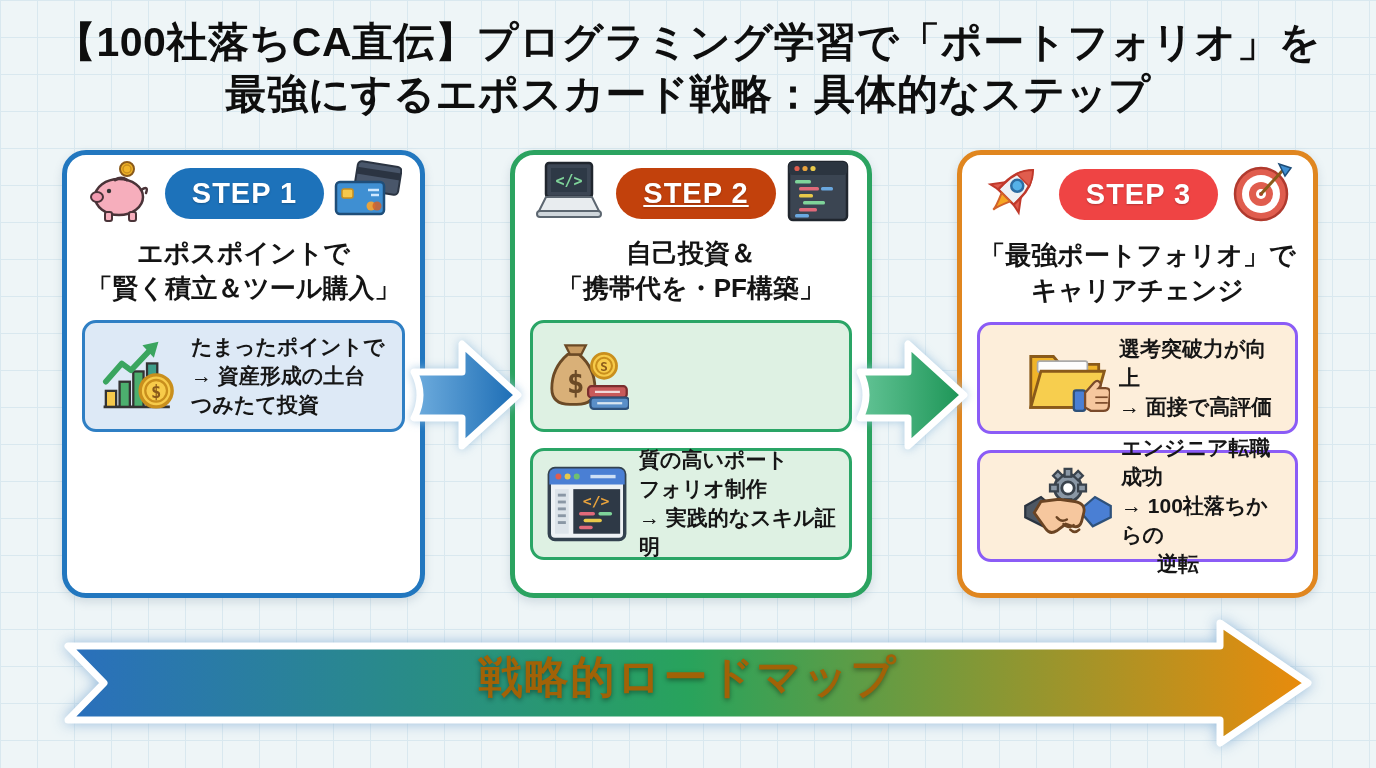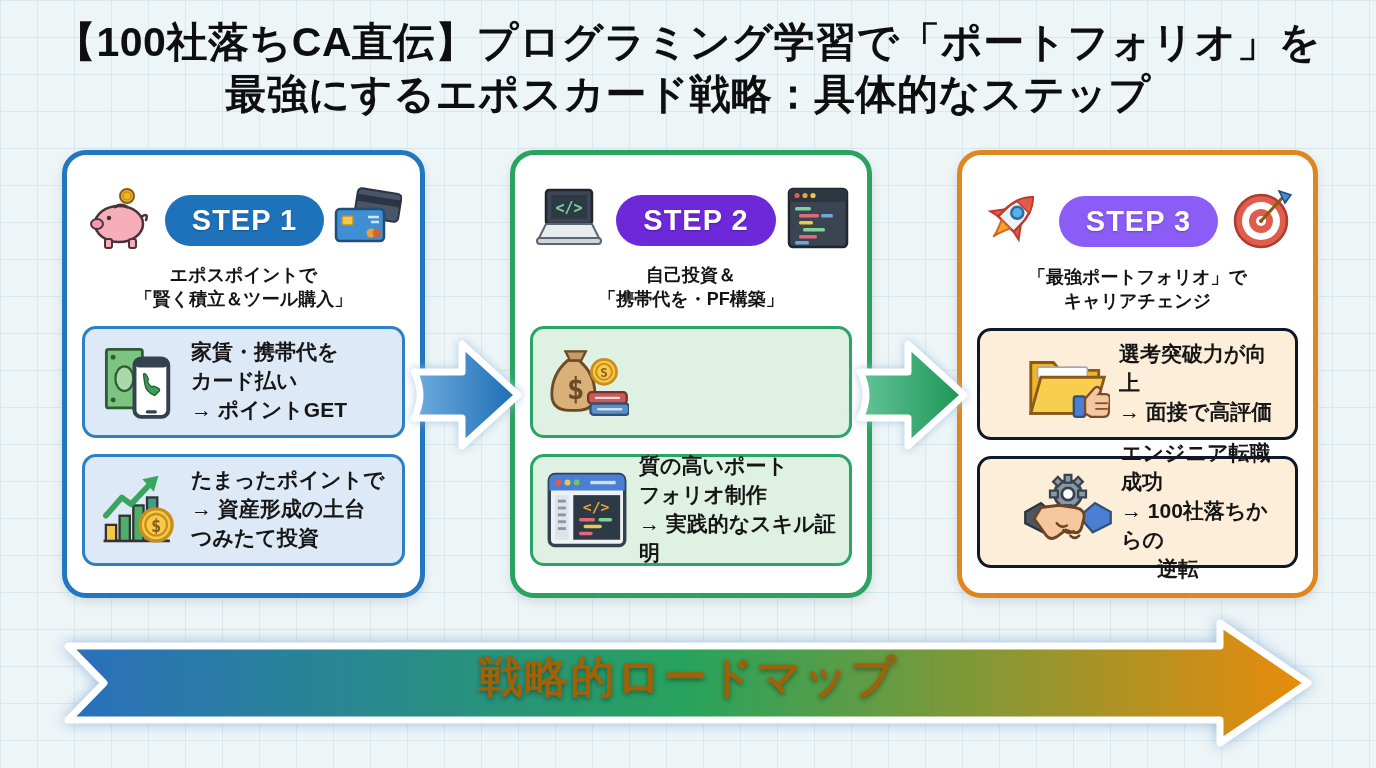--- a/index.html
+++ b/index.html
@@ -19,38 +19,38 @@
   }
   
   .card{
     position:absolute;top:150px;height:448px;box-sizing:border-box;
     background:#fff;border-radius:24px;
     box-shadow:0 4px 10px rgba(70,100,130,.18);
   }
   .card.c-blue{border:5px solid #2277bf;}
   .card.c-green{border:5px solid #2ba360;}
   .card.c-orange{border:5px solid #e0861f;}
-  .card-header{display:flex;align-items:center;justify-content:space-between;padding:32px 18px 2px;}
+  .card-header{display:flex;align-items:center;justify-content:space-between;padding:5px 18px 2px;}
   .badge{
     color:#fff;font-weight:800;font-size:29px;letter-spacing:1px;
     padding:9px 27px;border-radius:36px;white-space:nowrap;
     text-shadow:0 1px 2px rgba(0,0,0,.25);
   }
-  .b-blue{background:#1d72ba;} .b-green{background:#6d28d9;} .b-orange{background:#8b5cf6;}
+  .b-blue{background:#1d72ba;} .b-green{background:#c2410c;text-decoration:underline;} .b-orange{background:#ef4444;}
   .card-title{
-    text-align:center;font-weight:800;font-size:18px;line-height:1.35;
+    text-align:center;font-weight:800;font-size:26px;line-height:1.35;
     color:#141414;margin:8px 6px 14px;
   }
   .item{
     display:flex;align-items:center;gap:8px;margin:0 15px 16px;
     border-radius:14px;padding:8px 10px;height:112px;box-sizing:border-box;
   }
   .i-blue{background:#dde9f6;border:3px solid #2f7fc4;}
   .i-green{background:#def1e3;border:3px solid #2aa566;}
-  .i-orange{background:#fdeeda;border:3px solid #0f172a;padding-left:43px;}
+  .i-orange{background:#fdeeda;border:3px solid #8b5cf6;padding-left:43px;}
   .item-icon{flex:0 0 88px;display:flex;justify-content:center;align-items:center;}
   .item-text{font-weight:800;font-size:21px;line-height:1.38;color:#161616;}
   .item-text span{display:block;}
   .item-text span.indent{padding-left:36px;}
   
   .connector{position:absolute;top:332px;width:114px;height:126px;filter:drop-shadow(0 0 5px rgba(150,190,220,.8));}
   
   .roadmap{position:absolute;left:60px;top:616px;width:1256px;height:134px;filter:drop-shadow(0 0 7px rgba(140,180,215,.9));}
   .roadmap-label{
     position:absolute;left:0;top:648px;width:100%;text-align:center;
@@ -94,39 +94,20 @@
         <line x1="34" y1="30" x2="45" y2="30" stroke="#cfe8ff" stroke-width="2.5"></line>
         <line x1="37" y1="35" x2="45" y2="35" stroke="#cfe8ff" stroke-width="2.5"></line>
         <circle cx="37" cy="46" r="4.5" fill="#e8a33d"></circle>
         <circle cx="43" cy="46" r="4.5" fill="#d2622a" fill-opacity=".85"></circle>
       </svg>
     </span>
   </div>
   <div class="card-title">
     <div>エポスポイントで</div>
     <div>「賢く積立＆ツール購入」</div>
-  </div>
-  <div class="item i-blue">
-    <span class="item-icon">
-      <svg width="72" height="84" viewBox="0 0 64 74">
-        <rect x="3" y="8" width="32" height="52" rx="2" fill="#7cc47f" stroke="#2e5c33" stroke-width="2.5"></rect>
-        <ellipse cx="19" cy="34" rx="8" ry="11" fill="#a9d9a8" stroke="#2e5c33" stroke-width="2"></ellipse>
-        <circle cx="9" cy="15" r="2.2" fill="#2e5c33"></circle>
-        <circle cx="9" cy="53" r="2.2" fill="#2e5c33"></circle>
-        <rect x="28" y="16" width="30" height="52" rx="6" fill="#fff" stroke="#33424f" stroke-width="3.5"></rect>
-        <rect x="28" y="16" width="30" height="8" rx="4" fill="#33424f"></rect>
-        <rect x="38" y="62" width="10" height="3" rx="1.5" fill="#33424f"></rect>
-        <path d="M37 38 q1 8 9 11 l4 -4 q1 -1.5 -1 -2.5 l-3 -1.5 q-1.5 -.7 -2.5 .5 -3 -2 -4 -5 1.2 -1 .6 -2.5 l-1.5 -3 q-1 -2 -2.6 -1 Z" fill="#3aa05a" stroke="#2e5c33" stroke-width="1.2"></path>
-      </svg>
-    </span>
-    <div class="item-text">
-      <span>家賃・携帯代を</span>
-      <span>カード払い</span>
-      <span>→ ポイントGET</span>
-    </div>
   </div>
   <div class="item i-blue">
     <span class="item-icon">
       <svg width="80" height="80" viewBox="0 0 70 70">
         <line x1="4" y1="62" x2="62" y2="62" stroke="#333" stroke-width="2.5"></line>
         <rect x="6" y="48" width="9" height="14" fill="#f5c84c" stroke="#333" stroke-width="2"></rect>
         <rect x="18" y="40" width="9" height="22" fill="#4caf6e" stroke="#333" stroke-width="2"></rect>
         <rect x="30" y="31" width="9" height="31" fill="#4caf6e" stroke="#333" stroke-width="2"></rect>
         <rect x="42" y="24" width="9" height="38" fill="#3e9e8a" stroke="#333" stroke-width="2"></rect>
         <path d="M6 40 L20 24 L28 30 L46 11" fill="none" stroke="#3aa55f" stroke-width="5" stroke-linecap="round" stroke-linejoin="round"></path>

